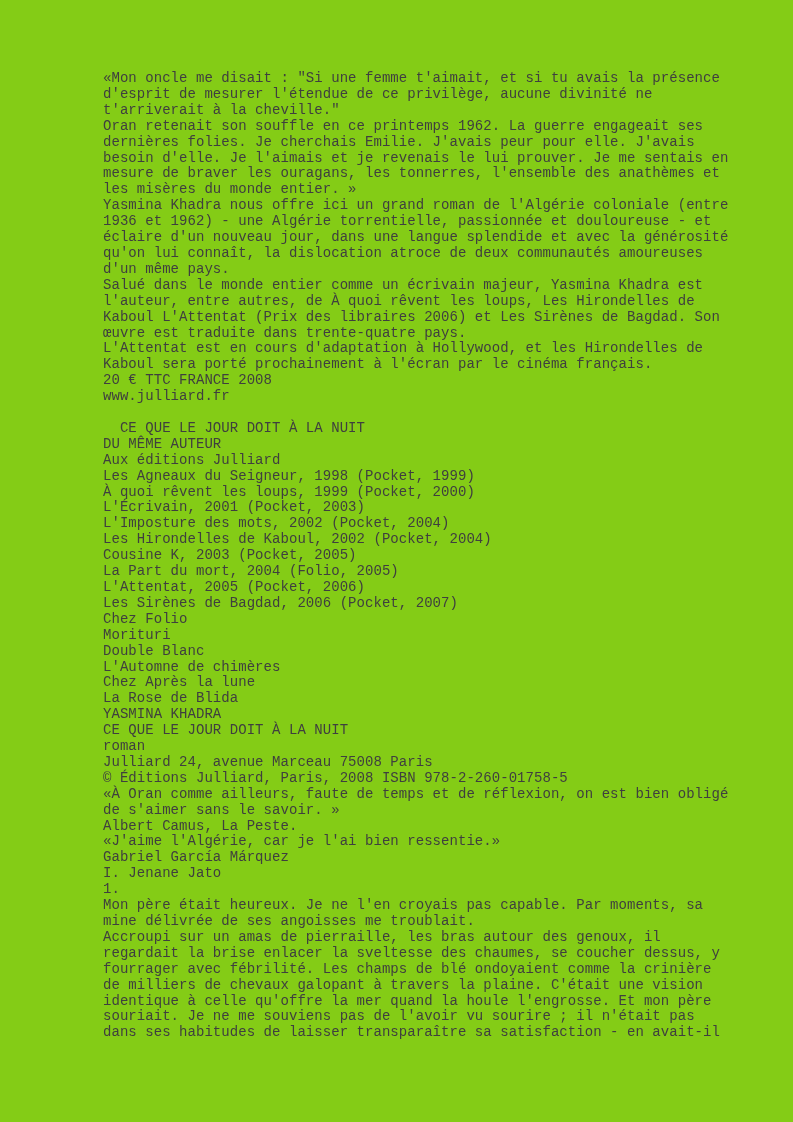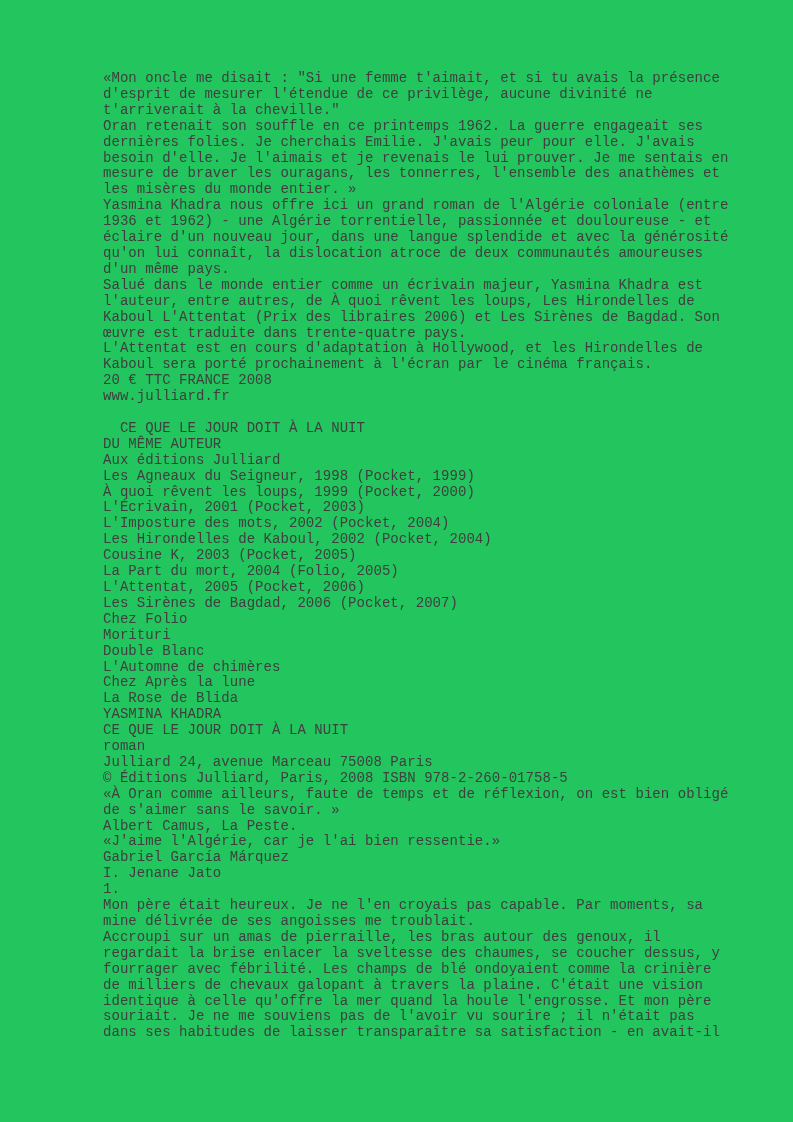--- a/index.html
+++ b/index.html
@@ -8,21 +8,21 @@
   }
   body {
     width: 793px;
     height: 1122px;
     background: #ffffff;
   }
   .page {
     position: relative;
     width: 793px;
     height: 1122px;
-    background: #22c55e;
+    background: #84cc16;
     overflow: hidden;
   }
   .text-block {
     position: absolute;
     left: 103px;
     top: 71px;
     font-family: "Liberation Mono", "DejaVu Sans Mono", monospace;
     font-size: 14px;
     line-height: 15.9px;
     color: #3f3f3f;

